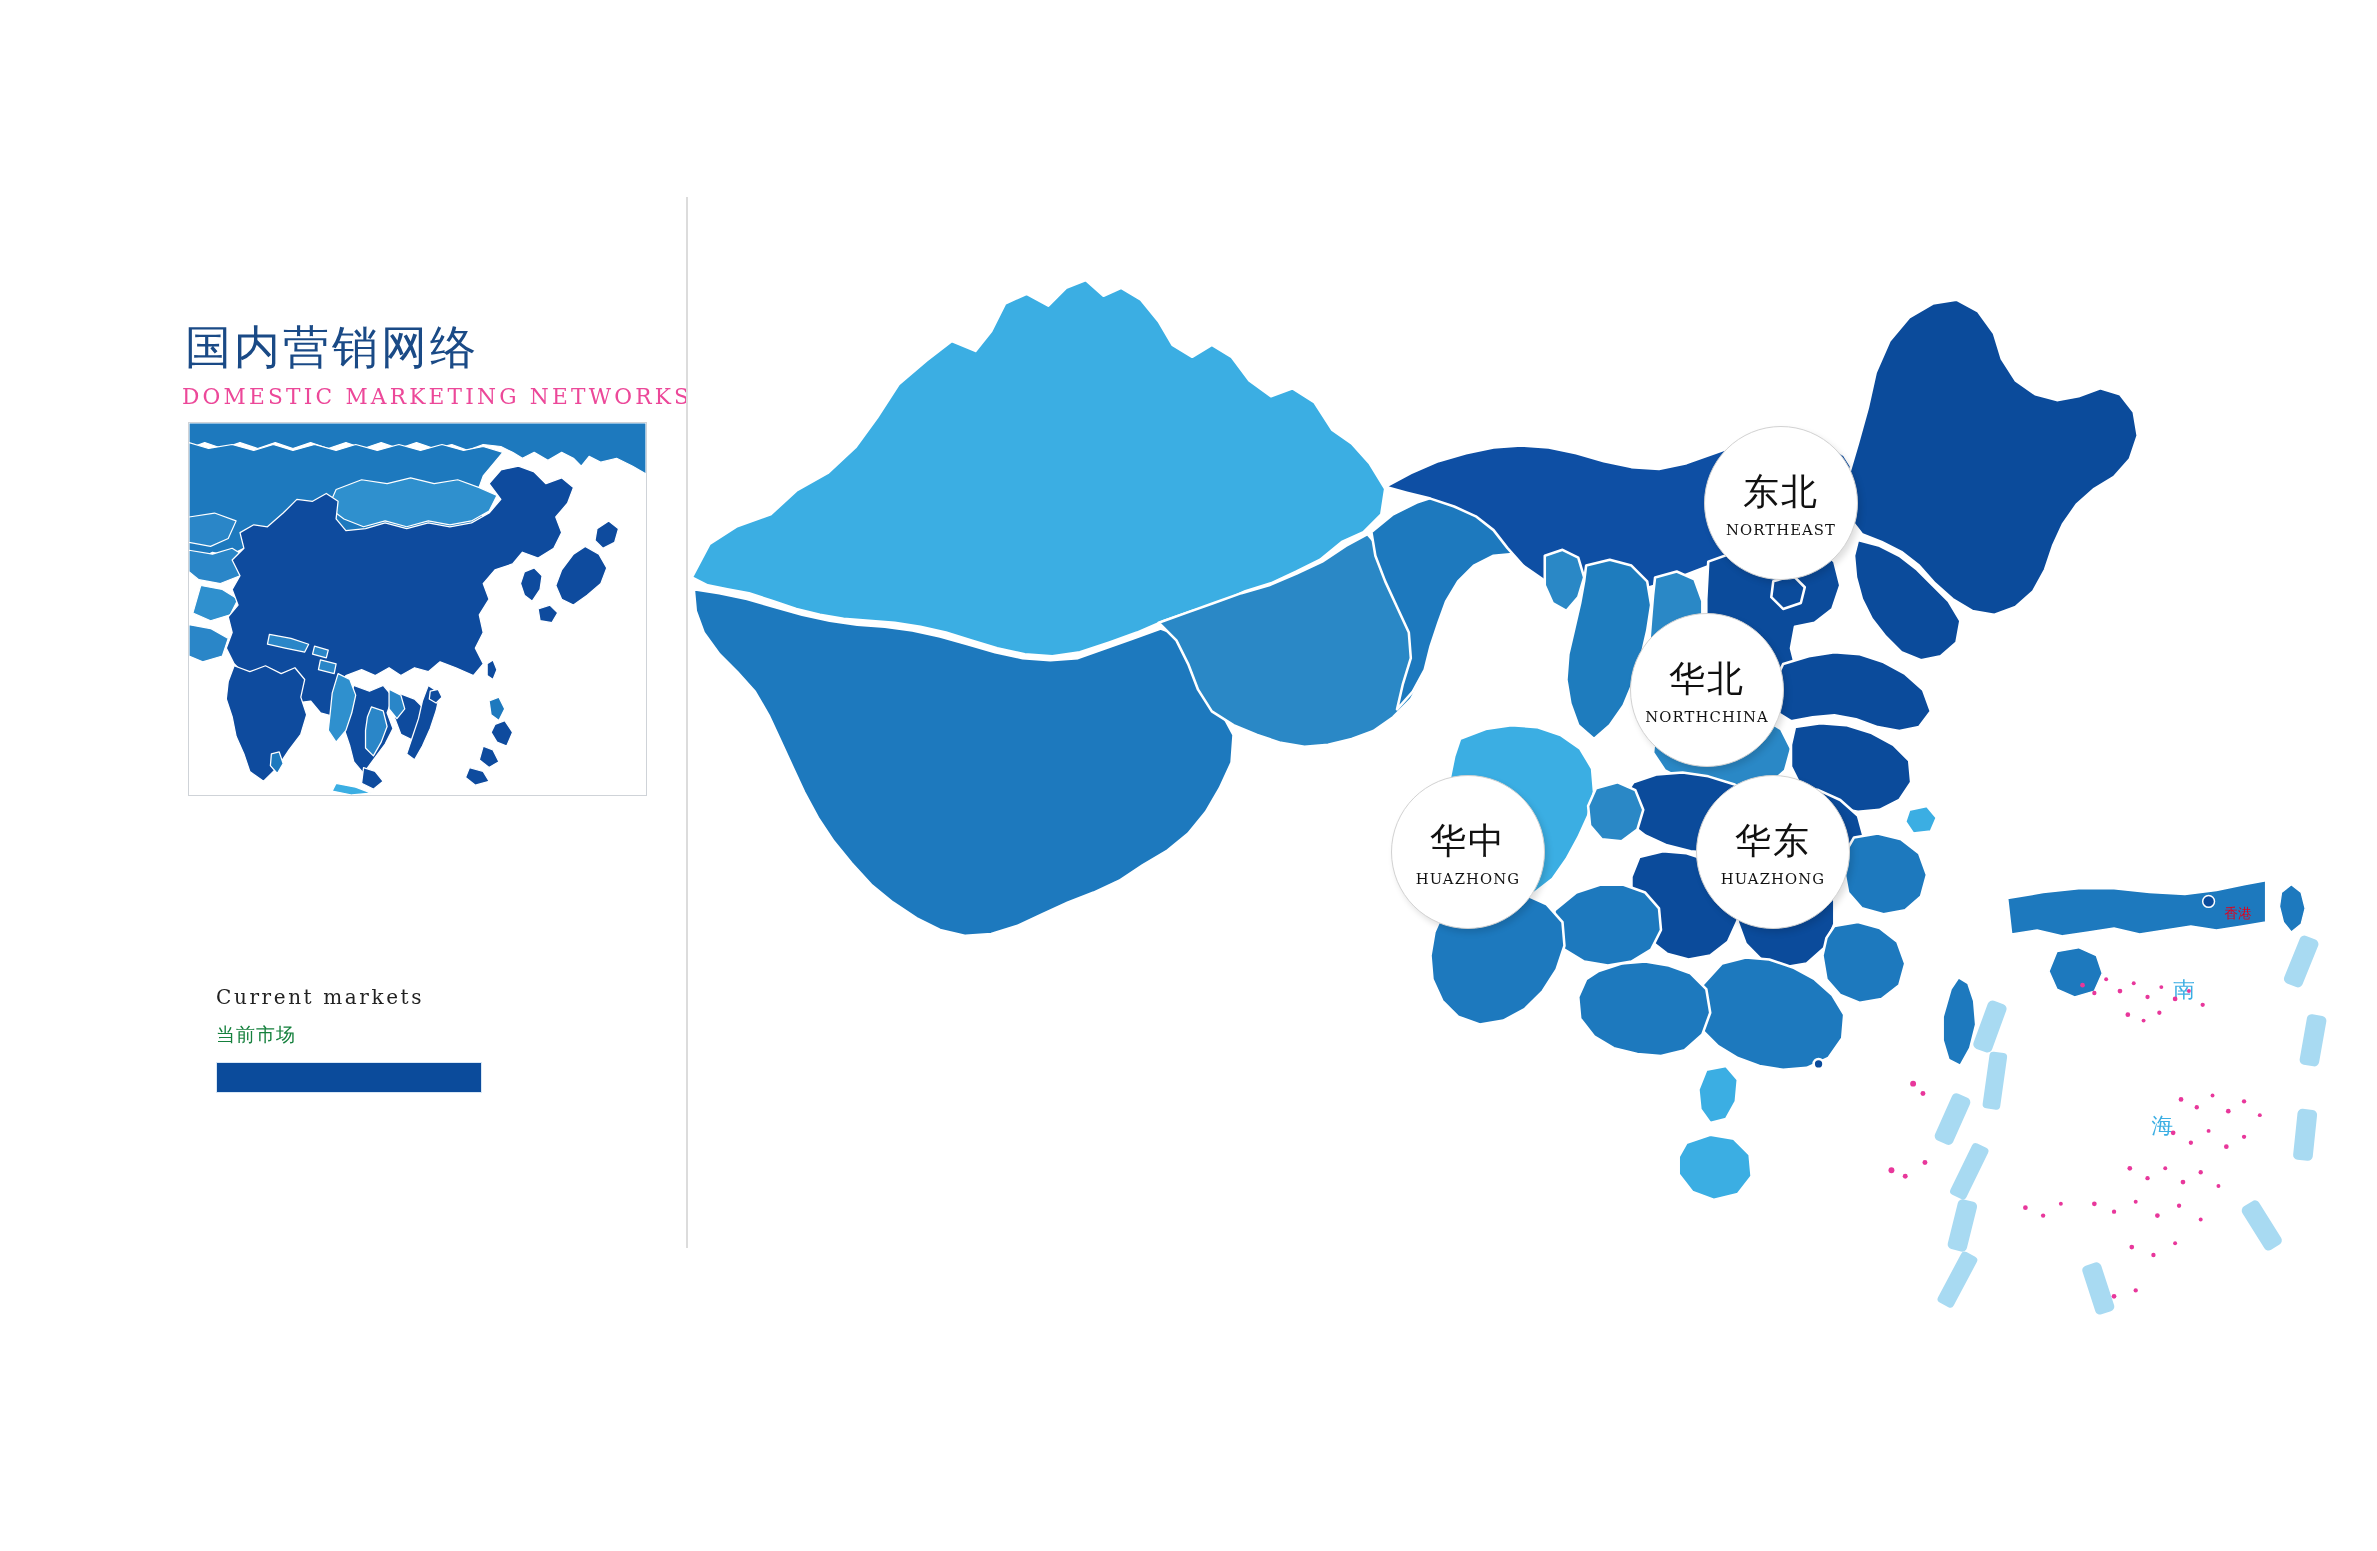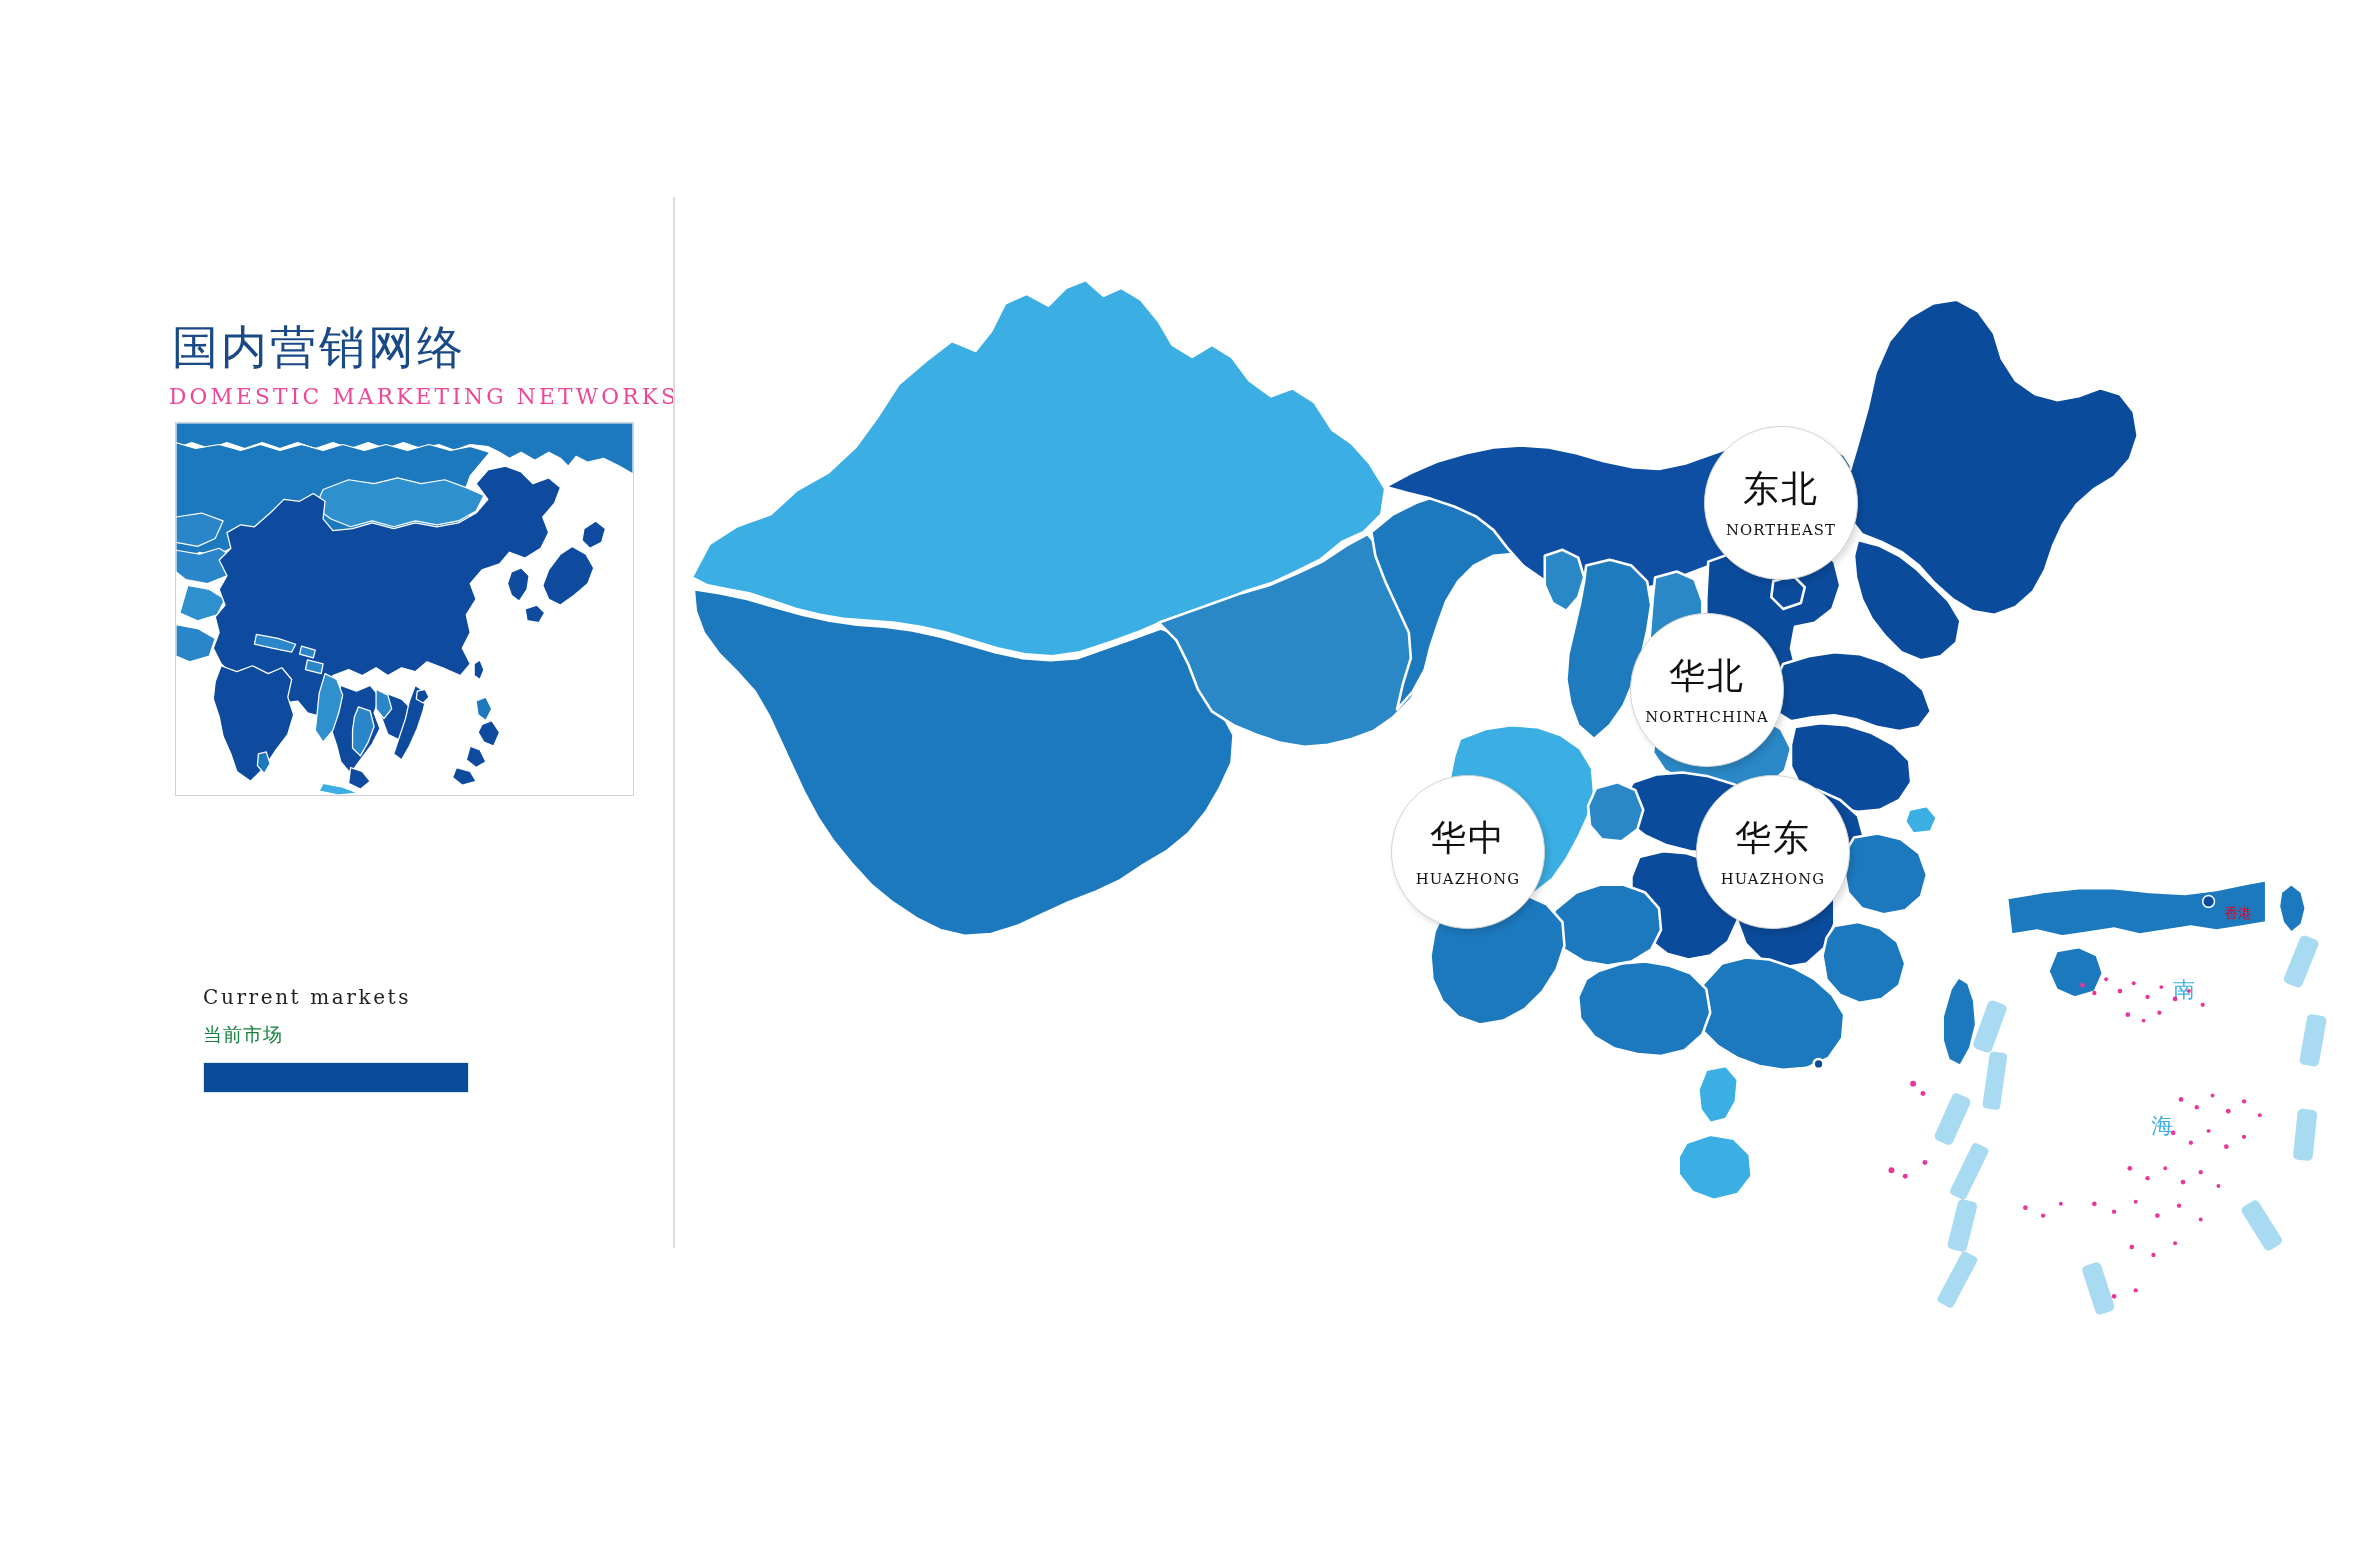--- a/index.html
+++ b/index.html
@@ -6,21 +6,21 @@
   body{
     width:2378px;height:1551px;
     background:#ffffff;
     font-family:"Liberation Sans", sans-serif;
     overflow:hidden;
     position:relative;
   }
   #root{position:absolute;inset:0;}
 
   
-  .left-panel{position:absolute;left:0;top:0;width:673px;height:1551px;}
+  .left-panel{position:absolute;left:13px;top:0;width:673px;height:1551px;}
 
   .title-cn{
     position:absolute;left:172px;top:317px;
     font-family:"DejaVu Sans", sans-serif;
     font-size:46px;letter-spacing:3px;color:#1a4a86;white-space:nowrap;
   }
   .title-en{
     position:absolute;left:169px;top:384px;
     font-family:"DejaVu Serif", serif;
     font-size:21.7px;letter-spacing:3.2px;color:#ec4899;white-space:nowrap;
@@ -61,21 +61,21 @@
   
   .bubble{
     position:absolute;border-radius:50%;
     background:#ffffff;border:1px solid #d2d2d2;
     box-shadow:3px 3.9px 6.9px rgba(0,0,0,0.13);
     display:flex;flex-direction:column;
     align-items:center;justify-content:center;
     box-sizing:border-box;
   }
   .bubble .cn{
-    font-family:Liberation Mono, monospace;
+    font-family:Liberation Serif, serif;
     font-size:36px;color:#111;letter-spacing:2px;line-height:1;margin-top:6px;
   }
   .bubble .en{
     font-family:"DejaVu Serif", serif;
     font-size:14.8px;color:#111;letter-spacing:1.1px;margin-top:12.8px;line-height:1;
     white-space:nowrap;
     text-align:right;
   }
 </style>
 </head>

